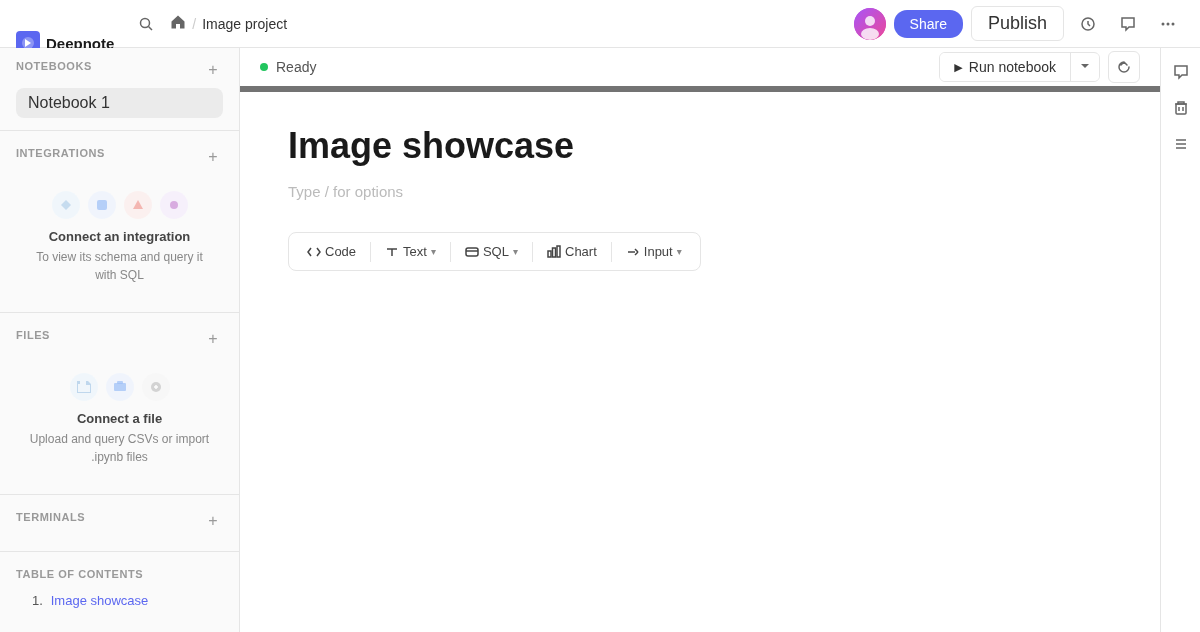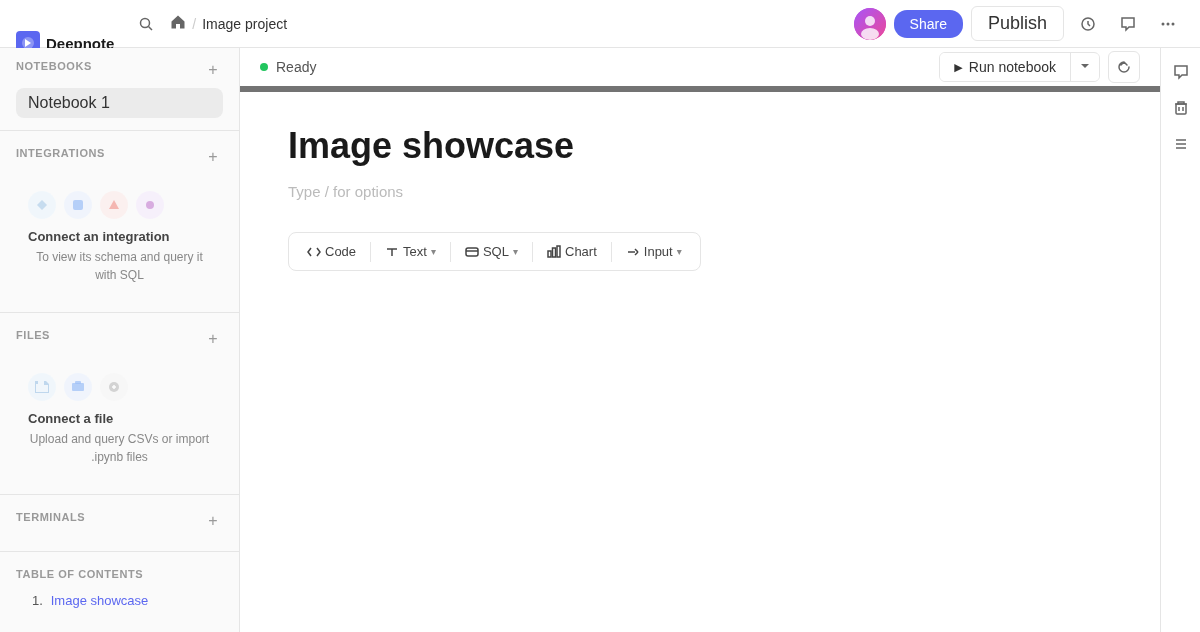--- a/index.html
+++ b/index.html
@@ -23,21 +23,21 @@
     .main-layout { display: flex; flex: 1; overflow: hidden; }
 
     
     .sidebar { width: 240px; border-right: 1px solid #e5e5e5; display: flex; flex-direction: column; overflow-y: auto; flex-shrink: 0; background: #fafafa; }
     .sidebar-section { padding: 12px 16px 8px; }
     .sidebar-section-header { display: flex; justify-content: space-between; margin-bottom: 8px; }
     .sidebar-section-title { font-size: 11px; font-weight: 600; color: #999; letter-spacing: 0.05em; text-transform: uppercase; }
     .sidebar-add-btn { width: 20px; height: 20px; display: flex; align-items: center; justify-content: center; color: #999; cursor: pointer; border-radius: 4px; font-size: 16px; line-height: 1; }
     .sidebar-item { padding: 6px 12px; border-radius: 8px; cursor: pointer; font-size: 16px; color: #333; }
     .sidebar-item.active { background: #ebebeb; }
-    .sidebar-empty { display: flex; flex-direction: column; align-items: flex-start; padding: 16px 12px; text-align: center; }
+    .sidebar-empty { display: flex; flex-direction: column; align-items: center; padding: 16px 12px; text-align: center; }
     .sidebar-empty-icons { display: flex; gap: 8px; margin-bottom: 10px; opacity: 0.5; }
     .sidebar-empty-icon { width: 28px; height: 28px; border-radius: 50%; background: #ddd; display: flex; align-items: center; justify-content: center; font-size: 13px; }
     .sidebar-empty-title { font-size: 13px; font-weight: 600; color: #444; margin-bottom: 4px; }
     .sidebar-empty-desc { font-size: 12px; color: #888; line-height: 1.5; }
     .sidebar-divider { height: 1px; background: #e5e5e5; margin: 4px 0; }
     .toc-link { color: #5b67f0; text-decoration: none; font-size: 13px; }
     .toc-item { padding: 4px 16px; }
 
     
     .content { flex: 1; display: flex; overflow: hidden; }

